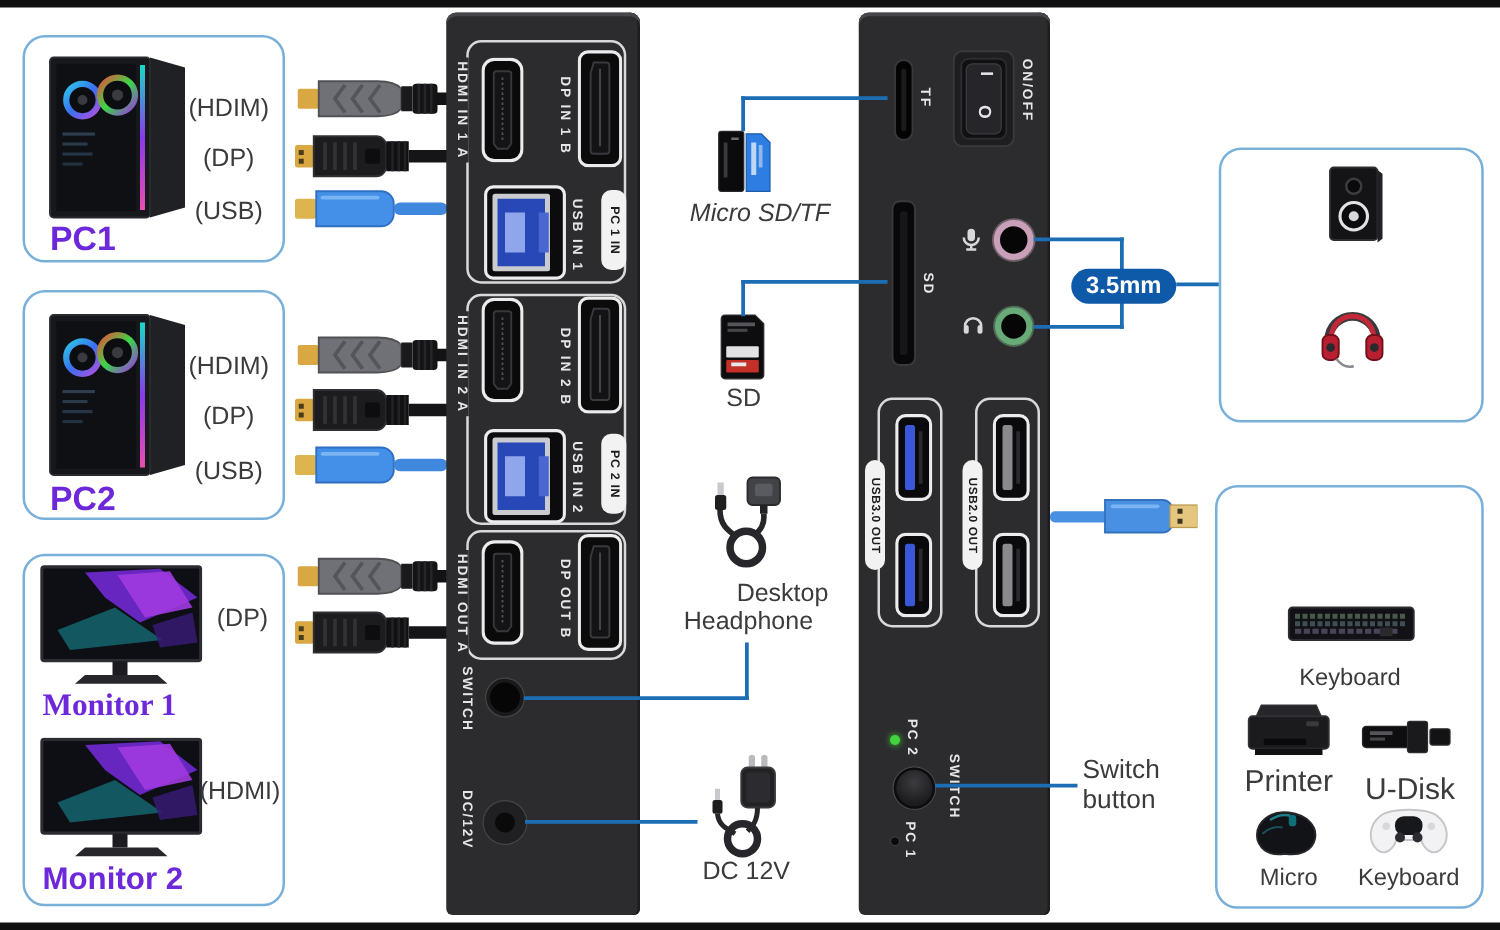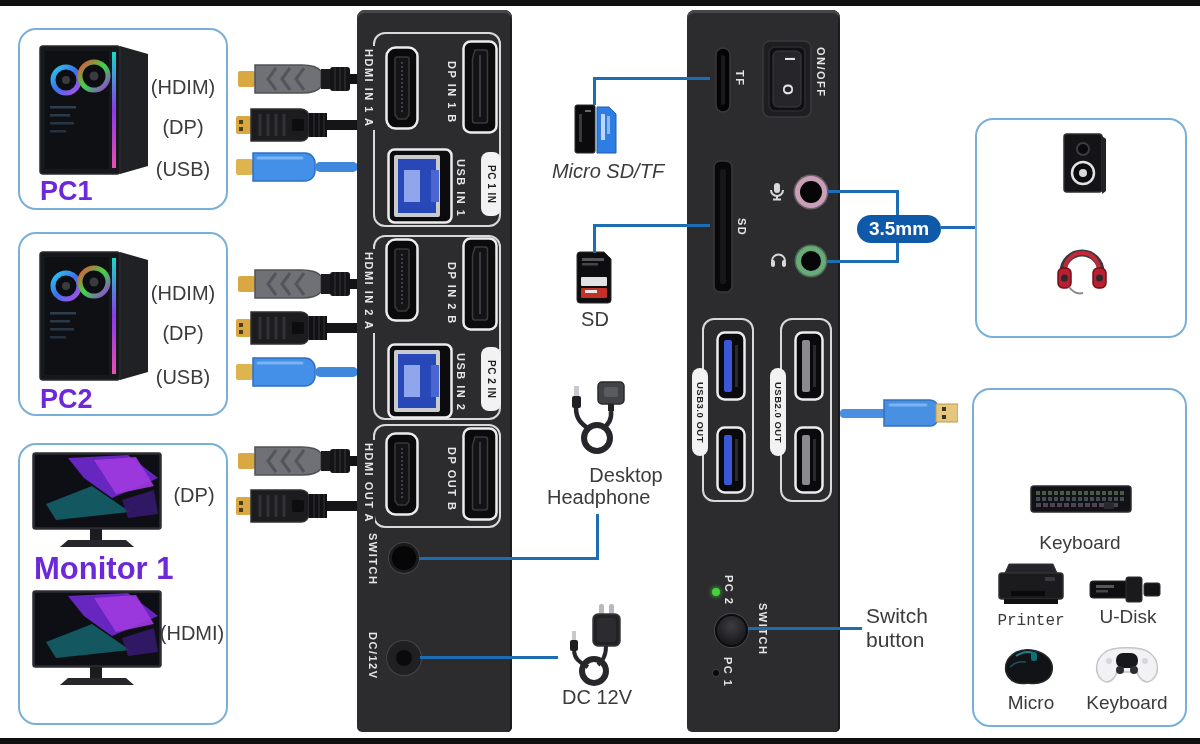--- a/index.html
+++ b/index.html
@@ -112,31 +112,32 @@
     <svg class="abs" style="left:12px;top:7px" width="130" height="97" viewBox="0 0 130 97">
       <rect x="1.5" y="1.5" width="127" height="75" rx="2" fill="#0e0f14" stroke="#2c2d32" stroke-width="2.5"></rect>
       <polygon points="36,6 96,3 126,26 80,46 52,26" fill="#6d28c8" opacity="0.95"></polygon>
       <polygon points="62,8 104,5 122,34 84,42" fill="#a03ae0" opacity="0.9"></polygon>
       <polygon points="14,52 60,34 98,60 24,68" fill="#14646e" opacity="0.85"></polygon>
       <polygon points="90,48 122,38 126,62 96,66" fill="#3a1a78" opacity="0.8"></polygon>
       <rect x="58" y="77" width="12" height="11" fill="#1c1c20"></rect>
       <polygon points="36,88 94,88 102,95 28,95" fill="#26262b"></polygon>
     </svg>
     <div class="cap" style="left:134px;top:39px;width:80px;">(DP)</div>
-    <div class="devname" style="left:14px;top:106px;width:130px;font-size:31px;">Monitor 1</div>
+    <div class="devname" style="left:14px;top:106px;width:130px;font-size:25px;font-family:Liberation Serif, serif;">Monitor 1</div>
     <svg class="abs" style="left:12px;top:145px" width="130" height="97" viewBox="0 0 130 97">
       <rect x="1.5" y="1.5" width="127" height="75" rx="2" fill="#0e0f14" stroke="#2c2d32" stroke-width="2.5"></rect>
       <polygon points="36,6 96,3 126,26 80,46 52,26" fill="#6d28c8" opacity="0.95"></polygon>
       <polygon points="62,8 104,5 122,34 84,42" fill="#a03ae0" opacity="0.9"></polygon>
       <polygon points="14,52 60,34 98,60 24,68" fill="#14646e" opacity="0.85"></polygon>
       <polygon points="90,48 122,38 126,62 96,66" fill="#3a1a78" opacity="0.8"></polygon>
       <rect x="58" y="77" width="12" height="11" fill="#1c1c20"></rect>
       <polygon points="36,88 94,88 102,95 28,95" fill="#26262b"></polygon>
     </svg>
     <div class="cap" style="left:132px;top:177px;width:80px;">(HDMI)</div>
+    <div class="devname" style="left:14px;top:244px;width:130px;font-size:25px;">Monitor 2</div>
   </div>
 
   <svg class="abs" style="left:238px;top:58px" width="122" height="42" viewBox="0 0 122 42">
     <rect x="0" y="13" width="17" height="16" rx="2" fill="#d9a843"></rect>
     <path d="M17,7 L64,7 Q78,7 83,13 L83,29 Q78,35 64,35 L17,35 Z" fill="#707176" stroke="#505155" stroke-width="1.5"></path>
     <path d="M38,10 L30,21 L38,32 M52,10 L44,21 L52,32 M66,10 L58,21 L66,32" stroke="#54555a" stroke-width="3" fill="none"></path>
     <rect x="83" y="11" width="9" height="20" fill="#1a1a1c"></rect>
     <rect x="92" y="9" width="20" height="24" rx="3" fill="#141416"></rect>
     <path d="M97,9 V33 M102,9 V33 M107,9 V33" stroke="#26262a" stroke-width="2"></path>
     <rect x="110" y="16" width="12" height="10" fill="#131315"></rect>
@@ -457,29 +458,29 @@
       <rect x="74" y="19" width="10" height="7" fill="#2a2a2e"></rect>
     </svg>
     <div class="cap" style="left:46px;top:130px;width:120px;font-size:19px;margin-top:12px;">Keyboard</div>
     <svg class="abs" style="left:23px;top:170px" width="68" height="48" viewBox="0 0 68 48">
       <path d="M12,4 h44 l4,9 h-52 z" fill="#26262a" stroke="#343438" stroke-width="1"></path>
       <rect x="2" y="13" width="64" height="26" rx="3" fill="#1b1b1e" stroke="#303034" stroke-width="1.5"></rect>
       <rect x="14" y="31" width="34" height="5" rx="1" fill="#0a0a0c"></rect>
       <rect x="48" y="17" width="10" height="4" rx="1" fill="#3a3a3e"></rect>
       <rect x="7" y="39" width="54" height="5" fill="#111114"></rect>
     </svg>
-    <div class="cap" style="left:10px;top:222px;width:94px;font-size:16px;font-family:Liberation Mono, monospace;">Printer</div>
+    <div class="cap" style="left:10px;top:222px;width:94px;font-size:24px;">Printer</div>
     <svg class="abs" style="left:114px;top:184px" width="74" height="30" viewBox="0 0 74 30">
       <rect x="2" y="7" width="48" height="17" rx="3" fill="#0e0e10" stroke="#2a2a2e" stroke-width="1"></rect>
       <rect x="8" y="11" width="18" height="3" fill="#55555a"></rect>
         <rect x="8" y="16" width="12" height="2.5" fill="#45454a"></rect>
       <rect x="38" y="3" width="16" height="25" rx="2" fill="#1a1a1d" stroke="#2e2e32" stroke-width="1"></rect>
       <rect x="56" y="9" width="16" height="13" rx="2" fill="#131316" stroke="#2c2c30" stroke-width="1"></rect>
     </svg>
-    <div class="cap" style="left:112px;top:216px;width:84px;font-size:19px;">U-Disk</div>
+    <div class="cap" style="left:112px;top:228px;width:84px;font-size:24px;">U-Disk</div>
     <svg class="abs" style="left:26px;top:253px" width="58" height="44" viewBox="0 0 58 44">
       <path d="M6,29 C3,14 18,5 31,7 C46,9 54,18 52,28 C50,38 39,42 28,40 C17,42 9,38 6,29 Z" fill="#121317" stroke="#26272b" stroke-width="1.5"></path>
       <path d="M16,13 C22,9 28,8 33,10" stroke="#1d7f8a" stroke-width="2" fill="none"></path>
       <rect x="31" y="9" width="6" height="9" rx="2.5" fill="#0f6f7a"></rect>
       <path d="M10,24 C14,20 20,18 26,19" stroke="#17555e" stroke-width="1.5" fill="none"></path>
     </svg>
     <div class="cap" style="left:10px;top:302px;width:94px;font-size:19px;">Micro</div>
     <svg class="abs" style="left:118px;top:251px" width="70" height="48" viewBox="0 0 70 48">
       <path d="M12,12 C20,5 50,5 58,12 C67,19 68,32 60,39 C54,44 47,38 45,31 L25,31 C23,38 16,44 10,39 C2,32 3,19 12,12 Z" fill="#f2f2f4" stroke="#c5c5c9" stroke-width="1.5"></path>
       <rect x="24" y="12" width="22" height="15" rx="7" fill="#17181c"></rect>

